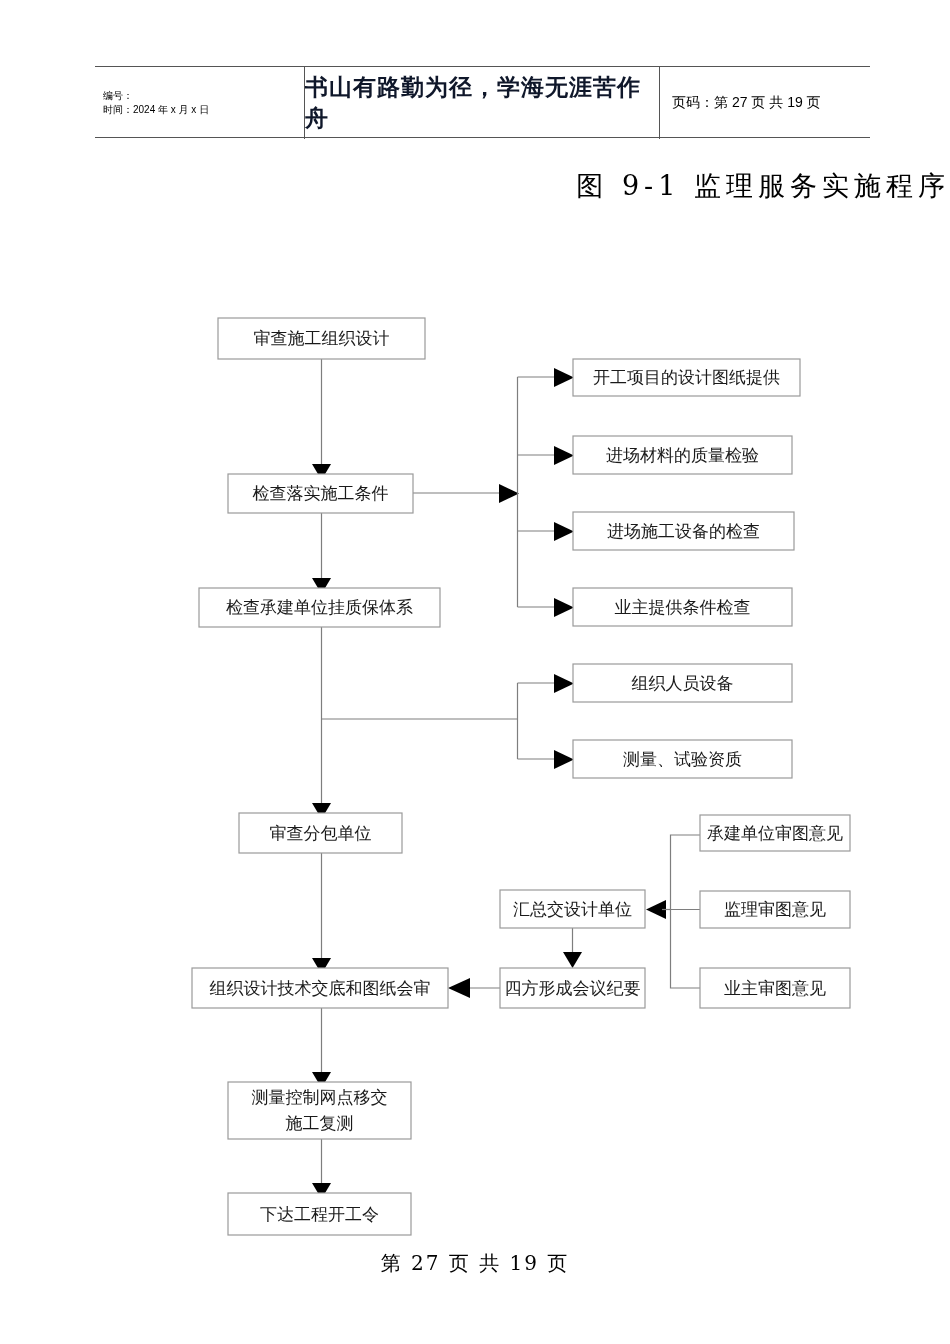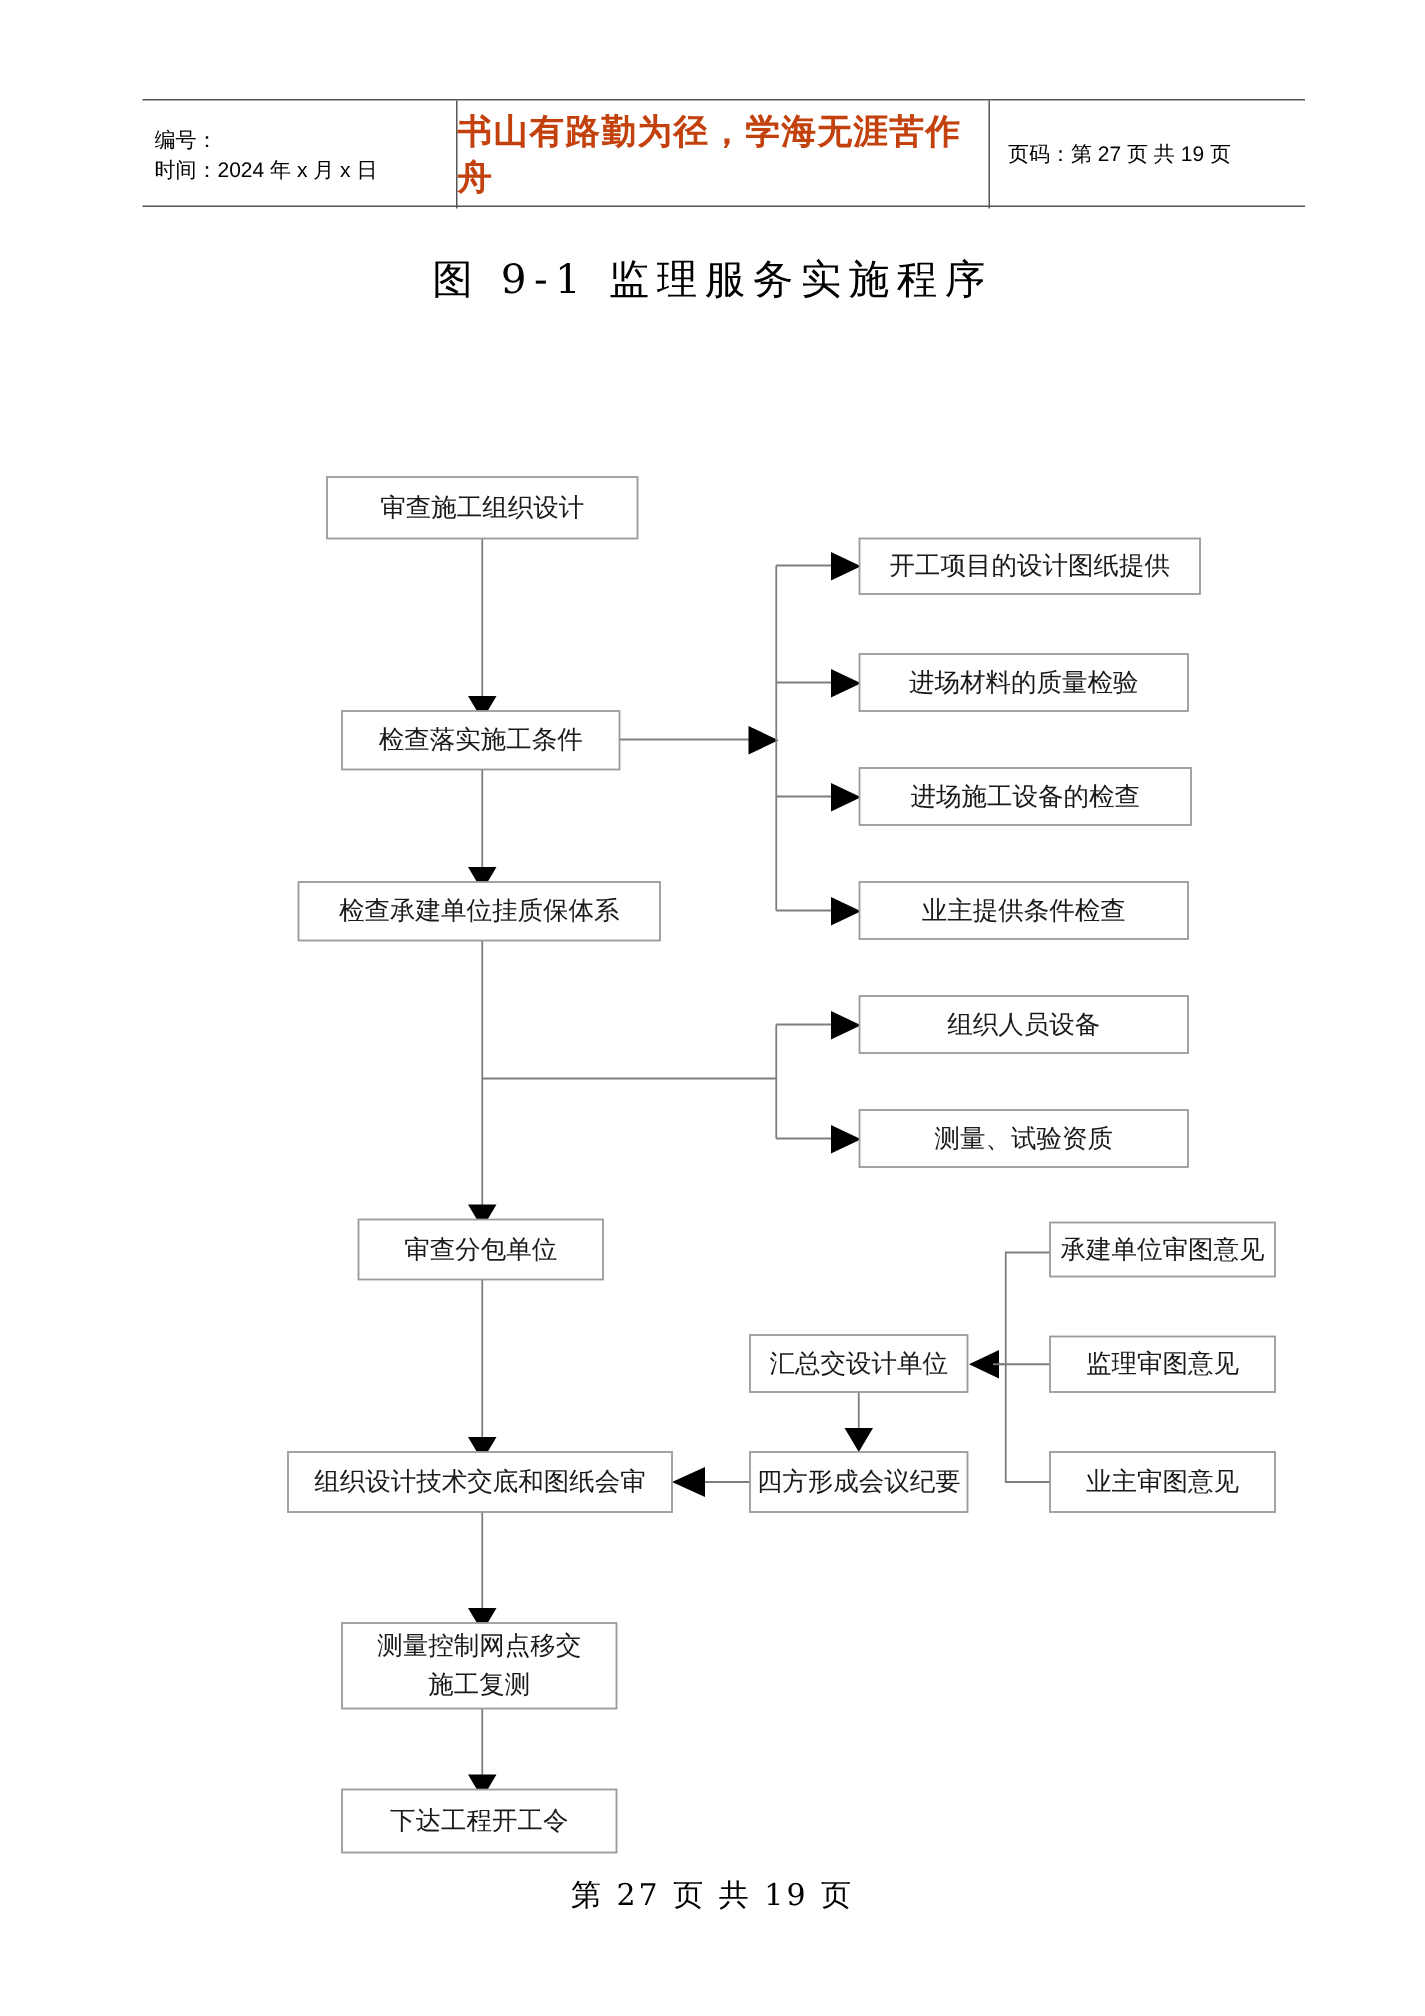--- a/index.html
+++ b/index.html
@@ -4,32 +4,32 @@
 <style>
   html,body{margin:0;padding:0;background:#fff;}
   body{width:950px;height:1344px;position:relative;
        font-family:"Liberation Serif","DejaVu Serif",serif;color:#000;}
 
   
   #header-band{position:absolute;left:95px;top:66px;width:775px;height:72px;
       border-top:1.5px solid #555;display:flex;}
   #header-band .cell{display:flex;flex-direction:column;justify-content:center;}
   #hdr-left{width:201px;padding-left:8px;}
-  #hdr-left .line{font-size:14px;line-height:1.45;font-family:"Liberation Sans","DejaVu Sans",sans-serif;}
+  #hdr-left .line{font-size:10px;line-height:1.45;font-family:"Liberation Sans","DejaVu Sans",sans-serif;}
   #hdr-mid{flex:1;border-left:1.2px solid #555;border-right:1.2px solid #555;
       align-items:center;justify-content:center;}
-  #hdr-motto{color:#c2410c;font-size:23px;font-weight:bold;letter-spacing:1px;
+  #hdr-motto{color:#0f172a;font-size:23px;font-weight:bold;letter-spacing:1px;
       font-family:"DejaVu Serif",serif;}
   #hdr-right{width:198px;padding-left:12px;}
   #hdr-right .line{font-size:14px;font-family:"Liberation Sans","DejaVu Sans",sans-serif;}
   #header-rule{position:absolute;left:95px;top:137px;width:775px;height:0;
       border-top:1.6px solid #555;}
 
   
-  #fig-title{position:absolute;left:0;top:168px;width:950px;text-align:center;
+  #fig-title{position:absolute;left:0;top:168px;width:950px;text-align:right;
       font-size:27px;letter-spacing:5px;font-family:"DejaVu Serif",serif;}
 
   
   #flow{position:absolute;left:0;top:0;width:950px;height:1344px;}
   .bx rect{fill:#fff;stroke:#9a9a9a;stroke-width:1.2;}
   .bx text{font-family:"DejaVu Serif",serif;font-size:17px;fill:#1a1a1a;
       text-anchor:middle;dominant-baseline:middle;}
   .ln{stroke:#7e7e7e;stroke-width:1.2;fill:none;}
   .ah{fill:#000;}
 

